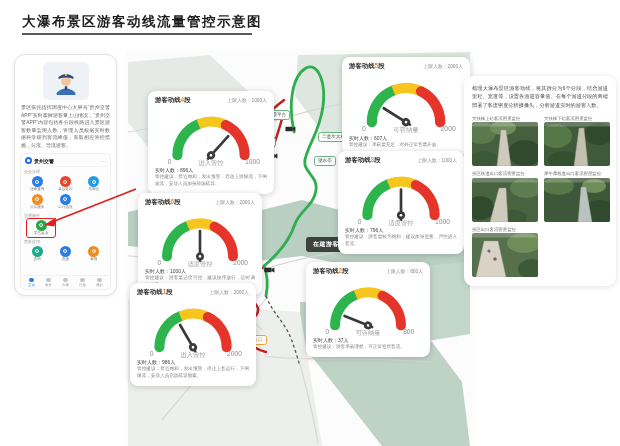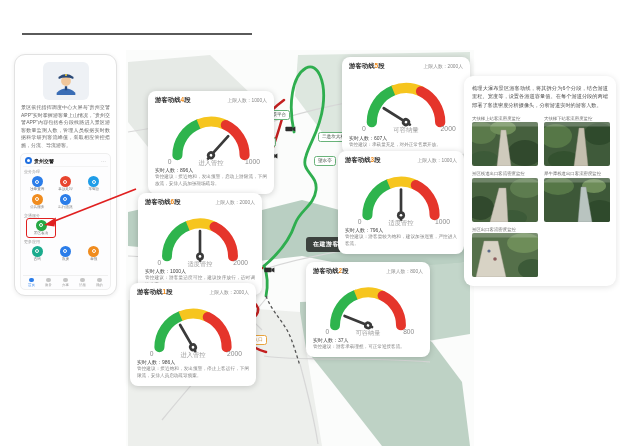--- a/index.html
+++ b/index.html
@@ -119,20 +119,21 @@
           <rect x="-3.6" y="-2.2" width="7.2" height="4.4" rx="0.8"></rect>
           <polygon points="3.6,-1 6.4,-2.6 6.4,2.6 3.6,1"></polygon>
         </g>
       <g transform="translate(268,270)">
           <rect x="-3.6" y="-2.2" width="7.2" height="4.4" rx="0.8"></rect>
           <polygon points="3.6,-1 6.4,-2.6 6.4,2.6 3.6,1"></polygon>
         </g>
     </g>
   </svg>
 
+  <div class="title">大瀑布景区游客动线流量管控示意图</div>
   <div class="title-rule"></div>
 
   <div class="tag" style="left:250px;top:110px">瀑布上观景平台</div>
   <div class="tag" style="left:236px;top:137px">犀牛潭观景平台</div>
   <div class="tag" style="left:318px;top:132px">二道坎大桥</div>
   <div class="tag" style="left:314px;top:156px">望水亭</div>
   <div class="tag" style="left:230px;top:263px">大扶梯上站</div>
   <div class="tag orange" style="left:222px;top:335px">中国瀑布大门入口</div>
 
   <div class="badge" style="left:306px;top:237px"><span>在建游客动线</span><span class="seg">7</span><span>段</span></div>

